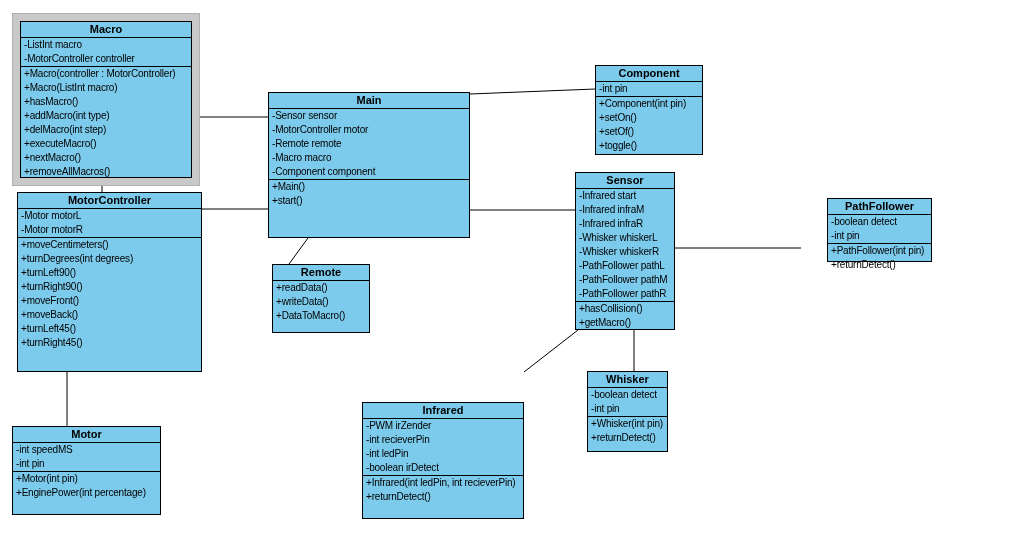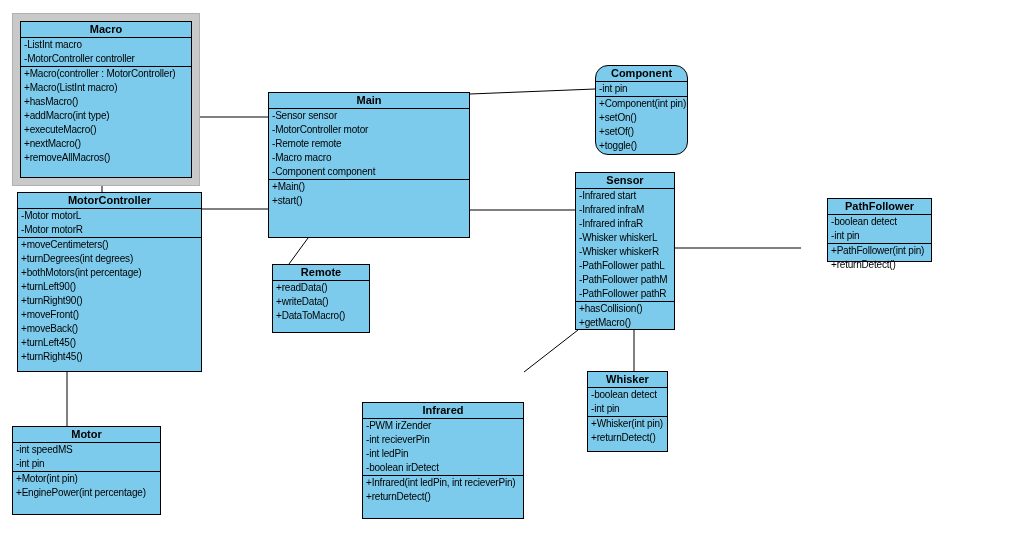--- a/index.html
+++ b/index.html
@@ -62,35 +62,35 @@
       <div class="uml-title">Macro</div>
       <div class="uml-section attrs">
         <div class="uml-row">-ListInt macro</div>
         <div class="uml-row">-MotorController controller</div>
       </div>
       <div class="uml-section methods">
         <div class="uml-row">+Macro(controller : MotorController)</div>
         <div class="uml-row">+Macro(ListInt macro)</div>
         <div class="uml-row">+hasMacro()</div>
         <div class="uml-row">+addMacro(int type)</div>
+        <div class="uml-row">+delMacro(int step)</div>
         <div class="uml-row">+executeMacro()</div>
         <div class="uml-row">+nextMacro()</div>
         <div class="uml-row">+removeAllMacros()</div>
       </div>
     </div>
     <div class="uml-class" style="left: 17px; top: 192px; width: 185px; height: 180px;">
       <div class="uml-title">MotorController</div>
       <div class="uml-section attrs">
         <div class="uml-row">-Motor motorL</div>
         <div class="uml-row">-Motor motorR</div>
       </div>
       <div class="uml-section methods">
         <div class="uml-row">+moveCentimeters()</div>
         <div class="uml-row">+turnDegrees(int degrees)</div>
-        <div class="uml-row">+bothMotors(int percentage)</div>
         <div class="uml-row">+turnLeft90()</div>
         <div class="uml-row">+turnRight90()</div>
         <div class="uml-row">+moveFront()</div>
         <div class="uml-row">+moveBack()</div>
         <div class="uml-row">+turnLeft45()</div>
         <div class="uml-row">+turnRight45()</div>
       </div>
     </div>
     <div class="uml-class" style="left: 12px; top: 426px; width: 149px; height: 89px;">
       <div class="uml-title">Motor</div>
@@ -118,21 +118,21 @@
       </div>
     </div>
     <div class="uml-class" style="left: 272px; top: 264px; width: 98px; height: 69px;">
       <div class="uml-title">Remote</div>
       <div class="uml-section methods">
         <div class="uml-row">+readData()</div>
         <div class="uml-row">+writeData()</div>
         <div class="uml-row">+DataToMacro()</div>
       </div>
     </div>
-    <div class="uml-class" style="left: 595px; top: 65px; width: 93px; height: 90px; border-radius: 13px;">
+    <div class="uml-class" style="left: 595px; top: 65px; width: 108px; height: 90px;">
       <div class="uml-title">Component</div>
       <div class="uml-section attrs">
         <div class="uml-row">-int pin</div>
       </div>
       <div class="uml-section methods">
         <div class="uml-row">+Component(int pin)</div>
         <div class="uml-row">+setOn()</div>
         <div class="uml-row">+setOf()</div>
         <div class="uml-row">+toggle()</div>
       </div>

